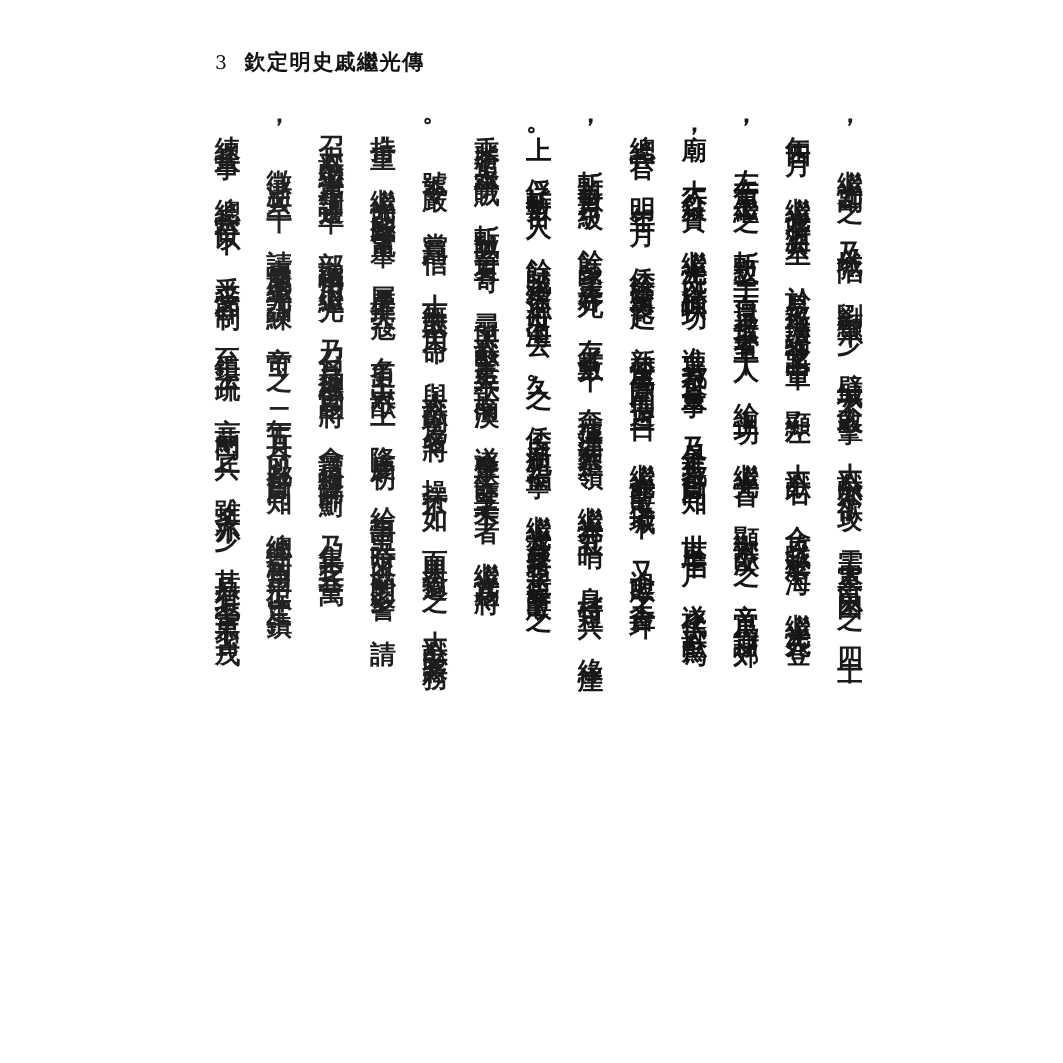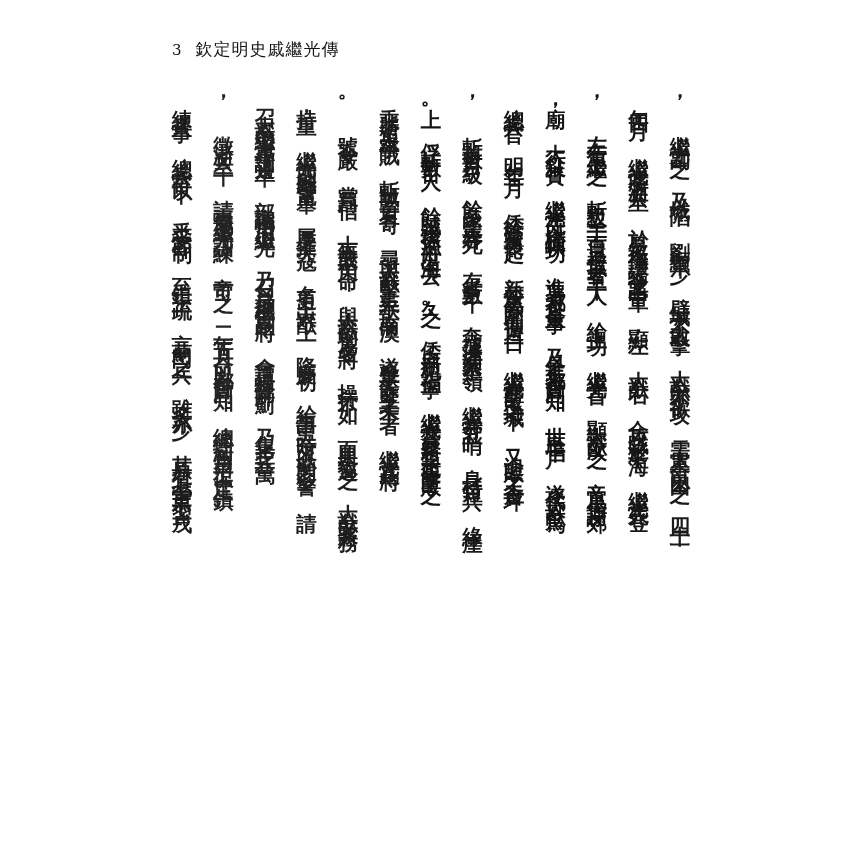--- a/index.html
+++ b/index.html
@@ -37,21 +37,21 @@
     font-size: 15px;
     letter-spacing: 0;
     font-family: "DejaVu Serif", "Liberation Serif", serif;
     color: #141414;
   }
   #header-line .header-title {
     font-size: 17px;
     letter-spacing: 1.0px;
     font-family: "DejaVu Serif", "Liberation Serif", serif;
     color: #141414;
-    font-weight: 400;
+    font-weight: 700;
   }
 
   
   #body-text {
     position: absolute;
     top: 92px;
     left: 160px;
     width: 540px;
     height: 716px;
     

